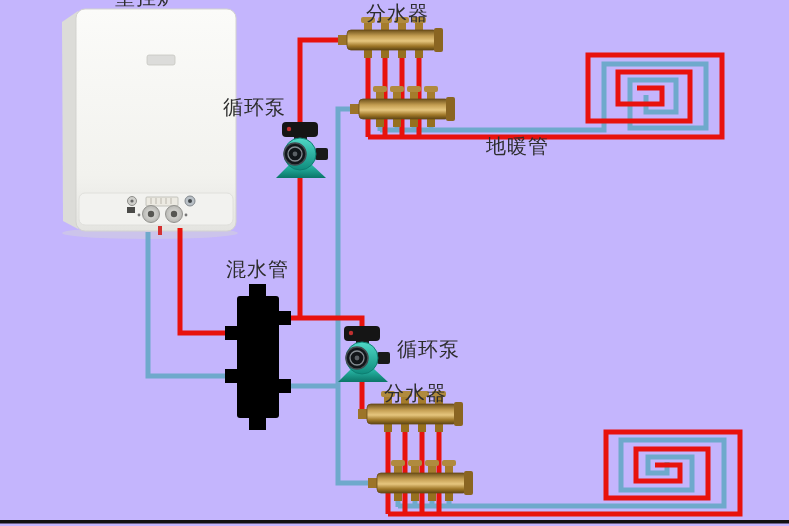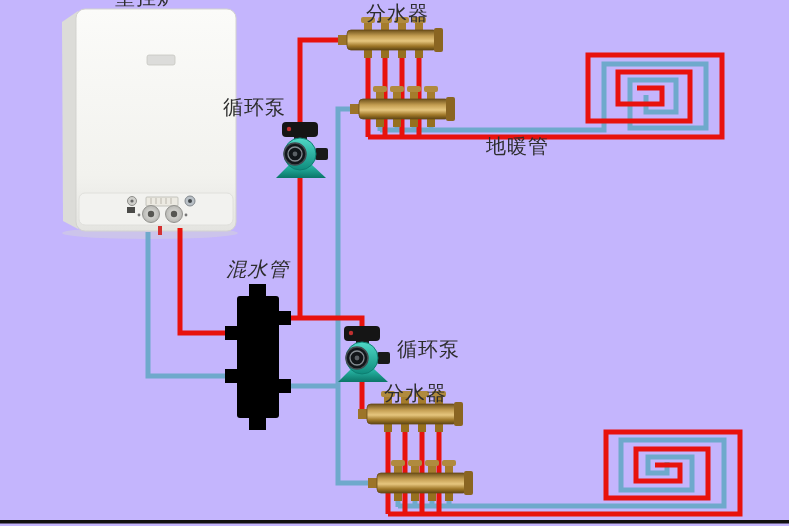--- a/index.html
+++ b/index.html
@@ -135,16 +135,16 @@
     <use href="#pump-proto" x="273" y="122"></use>
     <use href="#pump-proto" x="335" y="326"></use>
 
     <rect x="0" y="520" width="789" height="3.5" fill="#111"></rect>
   </svg>
 
   <div class="lbl" style="left:115px;top:-14px;">壁挂炉</div>
   <div class="lbl" style="left:366px;top:2px;">分水器</div>
   <div class="lbl" style="left:223px;top:96px;">循环泵</div>
   <div class="lbl" style="left:486px;top:135px;">地暖管</div>
-  <div class="lbl" style="left:226px;top:258px;font-style:italic;">混水管</div>
+  <div class="lbl" style="left:226px;top:258px;">混水管</div>
   <div class="lbl" style="left:397px;top:338px;">循环泵</div>
   <div class="lbl" style="left:384px;top:382px;">分水器</div>
 </div>
 
 </body></html>

